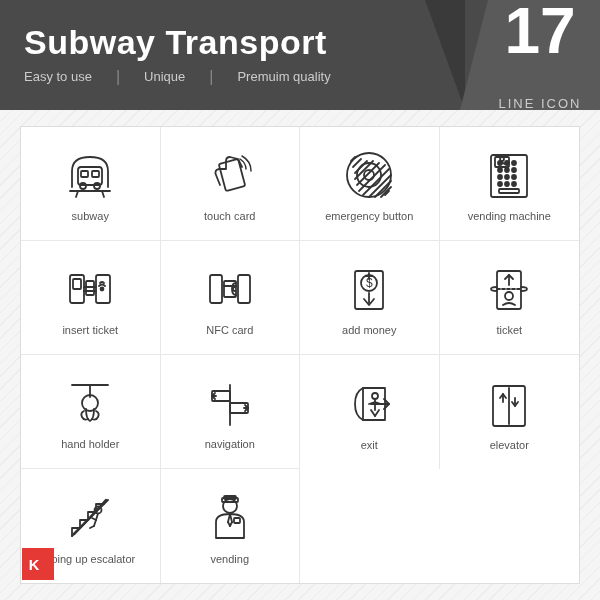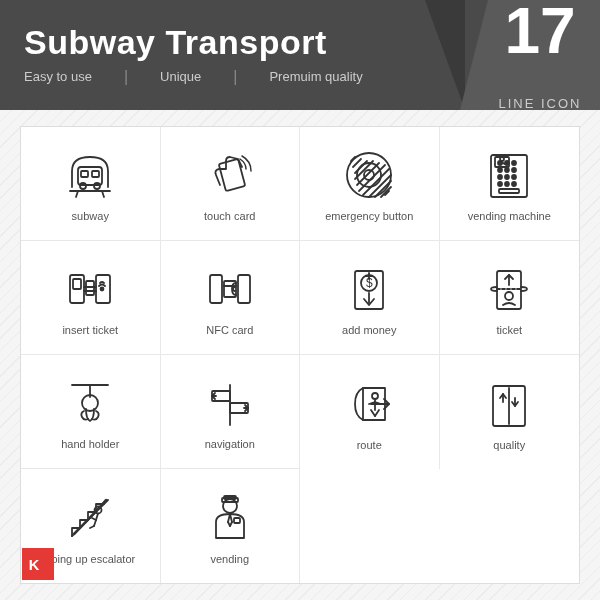--- a/index.html
+++ b/index.html
@@ -47,21 +47,21 @@
       line-height: 1.1;
       letter-spacing: 0.5px;
     }
 
     .header-subtitle {
       display: flex;
       align-items: center;
       margin-top: 6px;
       font-size: 13px;
       color: #ccc;
-      gap: 12px;
+      gap: 4px;
     }
 
     .header-subtitle span {
       padding: 0 10px;
     }
     .header-subtitle span:first-child {
       padding-left: 0;
     }
 
     .divider {
@@ -451,39 +451,39 @@
             <line x1="30" y1="28" x2="48" y2="28"></line>
             <polyline points="43,23 48,28 43,33"></polyline>
 
             <circle cx="34" cy="20" r="3"></circle>
             <line x1="34" y1="23" x2="34" y2="34"></line>
             <polyline points="28,28 34,26 40,28"></polyline>
             <line x1="30" y1="34" x2="34" y2="40"></line>
             <line x1="38" y1="34" x2="34" y2="40"></line>
           </svg>
         </div>
-        <div class="icon-label">route</div>
+        <div class="icon-label">exit</div>
       </div>
 
       <div class="icon-cell">
         <div class="icon-svg">
           <svg viewBox="0 0 56 56">
 
             <rect x="12" y="10" width="32" height="40" rx="2"></rect>
 
             <line x1="28" y1="12" x2="28" y2="48"></line>
 
             <line x1="22" y1="26" x2="22" y2="18"></line>
             <polyline points="19,22 22,18 25,22"></polyline>
 
             <line x1="34" y1="22" x2="34" y2="30"></line>
             <polyline points="31,26 34,30 37,26"></polyline>
           </svg>
         </div>
-        <div class="icon-label">quality</div>
+        <div class="icon-label">elevator</div>
       </div>
 
       <div class="icon-cell">
         <div class="icon-svg">
           <svg viewBox="0 0 56 56">
 
             <line x1="10" y1="46" x2="46" y2="10"></line>
 
             <polyline points="10,46 10,38 18,38 18,30 26,30 26,22 34,22 34,14 42,14"></polyline>
 

